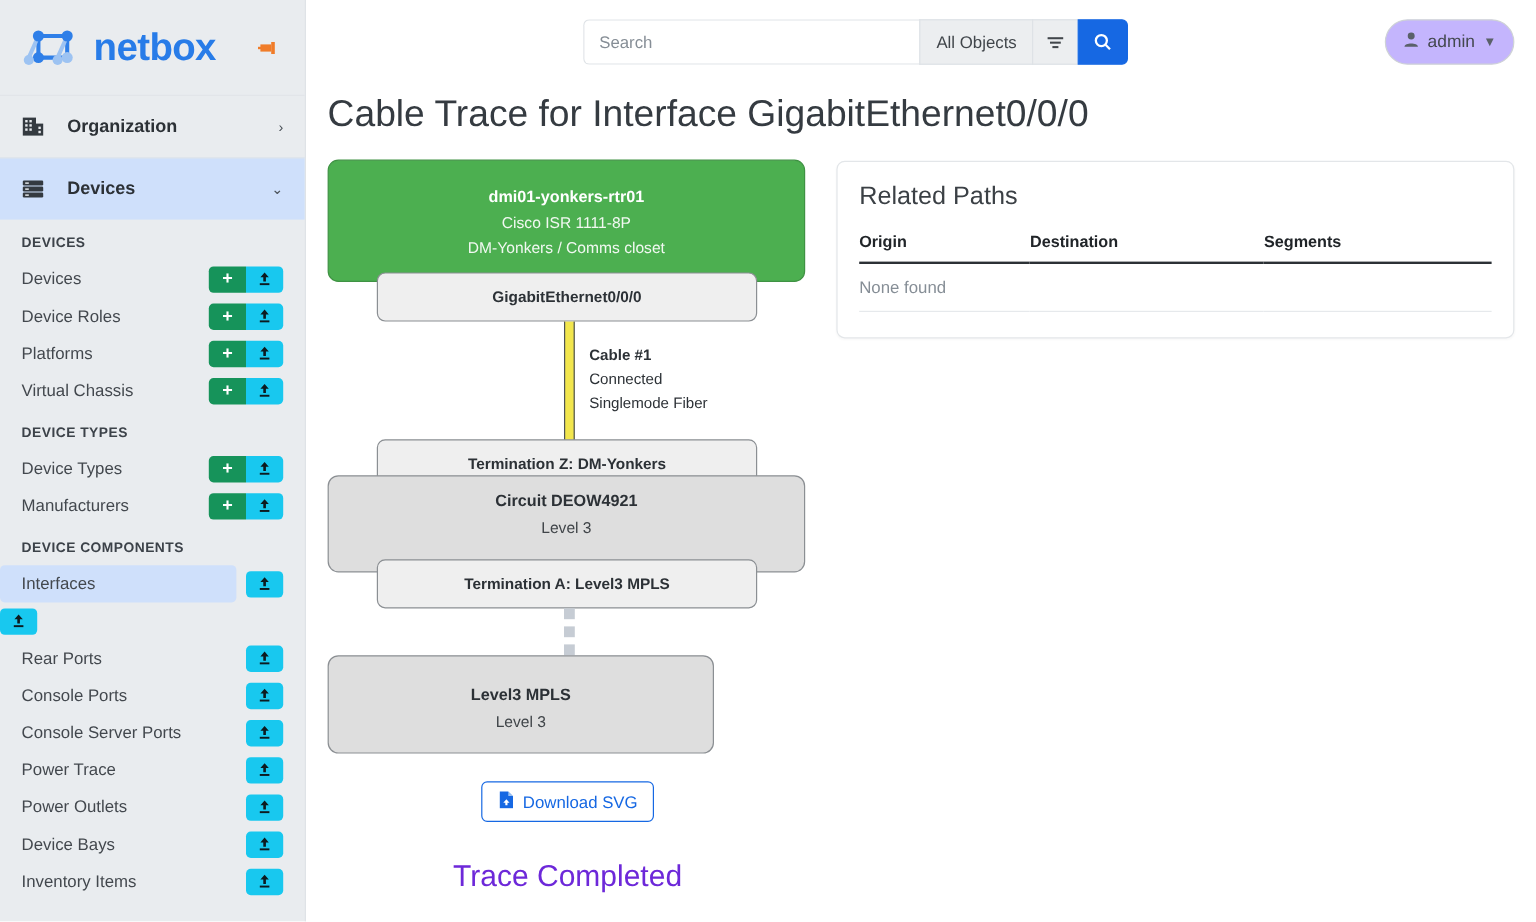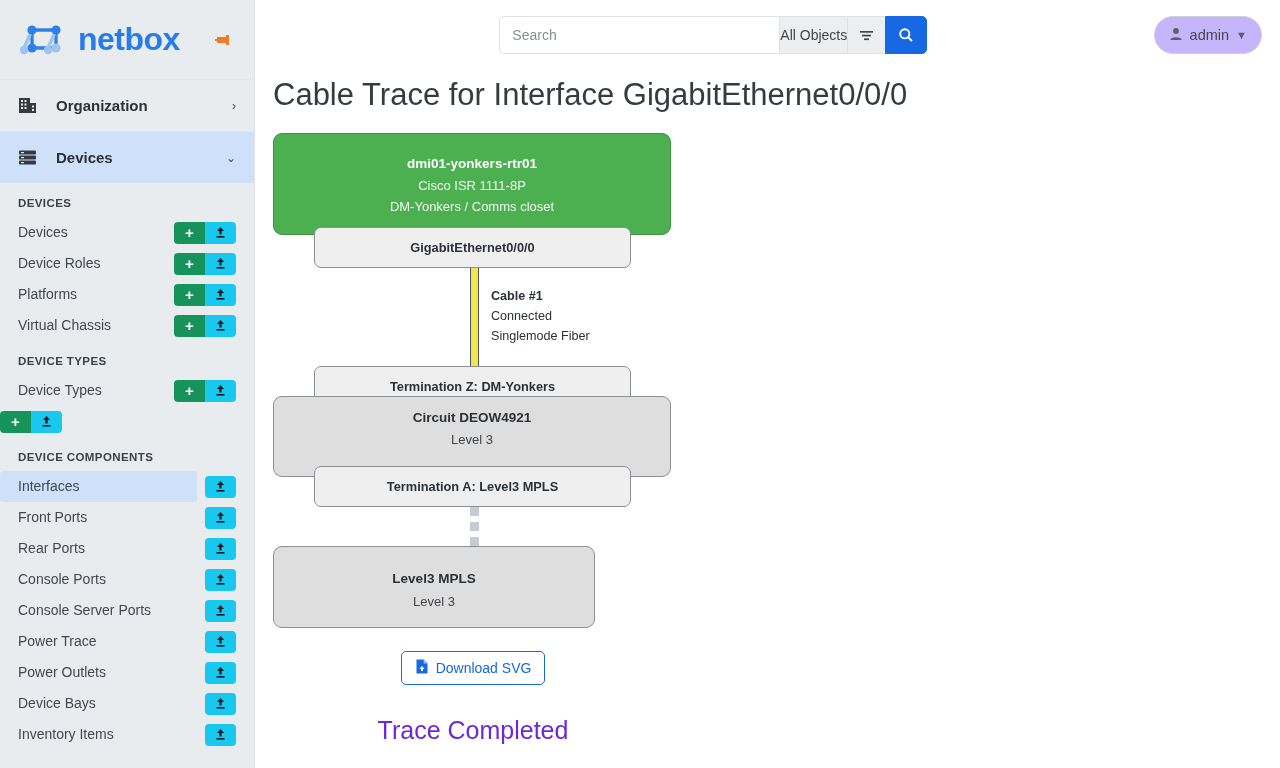--- a/index.html
+++ b/index.html
@@ -79,21 +79,21 @@
   .search-input {
     width: 280px; height: 38px;
     border: 1px solid #dee2e6; border-right: none;
     border-radius: 5px 0 0 5px;
     padding: 0 12px; font-size: 14px; color: #495057;
     background: #fff; outline: none;
     font-family: "Liberation Sans", sans-serif;
   }
   .search-input::placeholder { color: #868e96; }
   .search-scope {
-    height: 38px; display: flex; align-items: center; padding: 0 0;
+    height: 38px; display: flex; align-items: center; padding: 0 13px;
     background: #eceef0; border: 1px solid #dee2e6; border-right: none;
     font-size: 14px; color: #41464b; cursor: pointer;
   }
   .search-filter {
     height: 38px; width: 38px; display: flex; align-items: center; justify-content: center;
     background: #eceef0; border: 1px solid #dee2e6; border-right: none;
     color: #41464b; cursor: pointer;
   }
   .search-go {
     height: 38px; width: 42px; display: flex; align-items: center; justify-content: center;
@@ -312,20 +312,21 @@
         <div class="btn-mini btn-add">+</div>
         <div class="btn-mini btn-import">
           <svg width="13" height="13" viewBox="0 0 13 13" fill="#0d1b20">
               <path d="M6.5 1 L10 5 H7.6 V8.6 H5.4 V5 H3 Z"></path>
               <rect x="2.5" y="10" width="8" height="1.6"></rect>
             </svg>
         </div>
       </div>
     </div>
     <div class="nav-row">
+      <div class="nav-link">Manufacturers</div>
       <div class="btn-group">
         <div class="btn-mini btn-add">+</div>
         <div class="btn-mini btn-import">
           <svg width="13" height="13" viewBox="0 0 13 13" fill="#0d1b20">
               <path d="M6.5 1 L10 5 H7.6 V8.6 H5.4 V5 H3 Z"></path>
               <rect x="2.5" y="10" width="8" height="1.6"></rect>
             </svg>
         </div>
       </div>
     </div>
@@ -336,21 +337,20 @@
       <div class="btn-group">
         <div class="btn-mini btn-import solo">
           <svg width="13" height="13" viewBox="0 0 13 13" fill="#0d1b20">
               <path d="M6.5 1 L10 5 H7.6 V8.6 H5.4 V5 H3 Z"></path>
               <rect x="2.5" y="10" width="8" height="1.6"></rect>
             </svg>
         </div>
       </div>
     </div>
     <div class="nav-row">
-      <div class="nav-link">Front Ports</div>
       <div class="btn-group">
         <div class="btn-mini btn-import solo">
           <svg width="13" height="13" viewBox="0 0 13 13" fill="#0d1b20">
               <path d="M6.5 1 L10 5 H7.6 V8.6 H5.4 V5 H3 Z"></path>
               <rect x="2.5" y="10" width="8" height="1.6"></rect>
             </svg>
         </div>
       </div>
     </div>
     <div class="nav-row">
@@ -525,16 +525,35 @@
             </span>
             <span>Download SVG</span>
           </button>
         </div>
 
         <div style="text-align:center;margin-top:30px;">
           <span class="trace-done">Trace Completed</span>
         </div>
       </div>
 
+      <div class="right-col">
+        <div class="card">
+          <div class="card-title">Related Paths</div>
+          <table class="paths">
+            <thead>
+              <tr>
+                <th style="width:27%">Origin</th>
+                <th style="width:37%">Destination</th>
+                <th>Segments</th>
+              </tr>
+            </thead>
+            <tbody>
+              <tr>
+                <td colspan="3">None found</td>
+              </tr>
+            </tbody>
+          </table>
+        </div>
+      </div>
 
     </div>
   </div>
 </div>
 
 </body></html>

